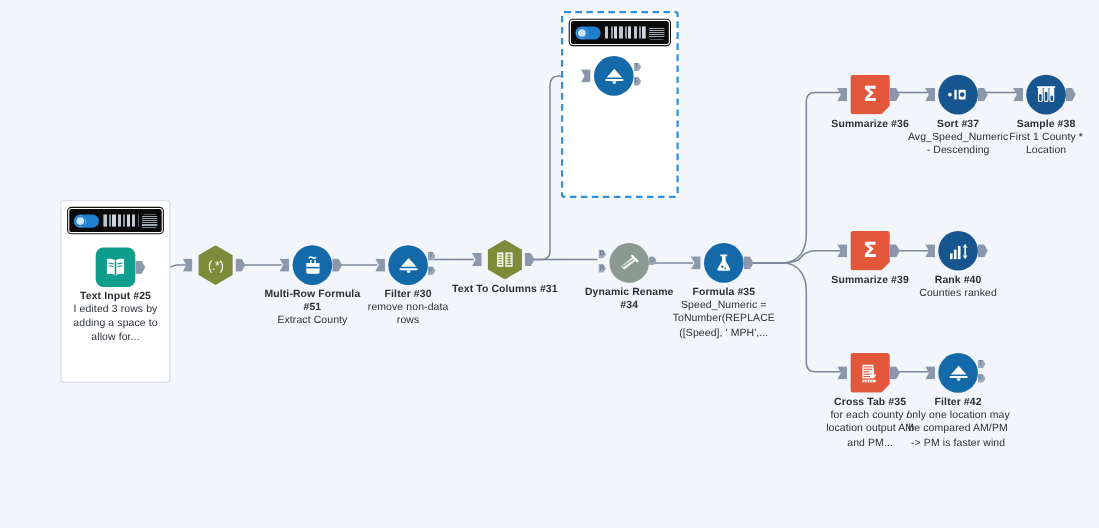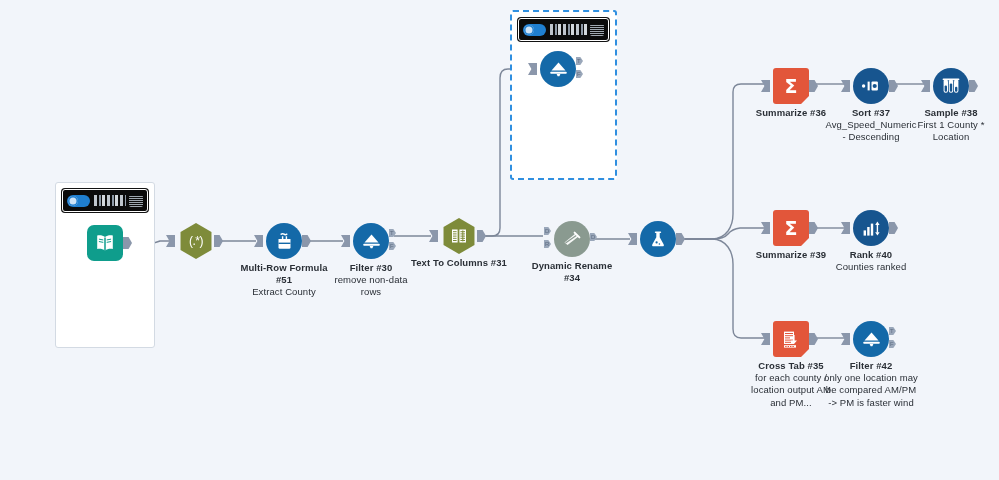--- a/index.html
+++ b/index.html
@@ -250,20 +250,24 @@
     <div class="node-icon-wrap">
       <div class="icon shape-rsq" style="background:#0f9d8c;">
         <svg width="22" height="20" viewBox="0 0 22 20" aria-hidden="true">
           <path d="M11 4 C9 2.2 6 2 3.2 2.4 L3.2 16 C6 15.6 9 15.9 11 17.6 Z" fill="#ffffff"></path>
           <path d="M11 4 C13 2.2 16 2 18.8 2.4 L18.8 16 C16 15.6 13 15.9 11 17.6 Z" fill="#ffffff"></path>
           <path d="M11 4.6 L11 17.4" stroke="#0f9d8c" stroke-width="1.5"></path>
           <path d="M5.3 6.2 L8.9 6.9 M5.3 8.6 L8.9 9.3 M13.1 6.9 L16.7 6.2 M13.1 9.3 L16.7 8.6" stroke="#0f9d8c" stroke-width="1" stroke-linecap="round"></path>
         </svg>
       </div>
       <span class="port out" style="left:66px; top:12px;"></span>
+    </div>
+    <div class="node-label">
+      <span class="nl-title">Text Input #25</span>
+      <span class="nl-sub">I edited 3 rows by adding a space to allow for...</span>
     </div>
   </div>
 
   <div class="node" style="left:196px; top:223px;">
     <div class="node-icon-wrap">
       <span class="port in" style="left:18px; top:12px;"></span>
       <div class="icon shape-hex" style="background:#7e8b3a;">
         <span style="color:#ffffff;font-size:12px;font-family:'Liberation Sans',sans-serif;letter-spacing:-0.5px;">(.*)</span>
       </div>
       <span class="port out" style="left:66px; top:12px;"></span>
@@ -384,20 +388,24 @@
       <span class="port in" style="left:18px; top:12px;"></span>
       <div class="icon shape-circle" style="background:#1469a8;">
         <svg width="20" height="21" viewBox="0 0 20 21" aria-hidden="true">
           <path d="M8.3 3.2 L11.7 3.2 L11.7 8.2 L15.6 15.2 Q16.6 17.2 14.4 17.2 L5.6 17.2 Q3.4 17.2 4.4 15.2 L8.3 8.2 Z" fill="#ffffff"></path>
           <path d="M7.6 3.2 L12.4 3.2" stroke="#ffffff" stroke-width="1.6" stroke-linecap="round"></path>
           <circle cx="8.6" cy="13.4" r="1.1" fill="#1469a8"></circle>
           <circle cx="11.4" cy="15" r="0.8" fill="#1469a8"></circle>
         </svg>
       </div>
       <span class="port out" style="left:66px; top:12px;"></span>
+    </div>
+    <div class="node-label">
+      <span class="nl-title">Formula #35</span>
+      <span class="nl-sub">Speed_Numeric = ToNumber(REPLACE([Speed], ' MPH',...</span>
     </div>
   </div>
 
   <div class="node" style="left:791px; top:68px;">
     <div class="node-icon-wrap">
       <span class="port in" style="left:18px; top:12px;"></span>
       <div class="icon shape-doc" style="background:#e2563a;">
         <span style="color:#ffffff;font-size:19px;line-height:19px;font-family:'DejaVu Sans',sans-serif;font-weight:bold;">Σ</span>
       </div>
       <span class="port out" style="left:66px; top:12px;"></span>

